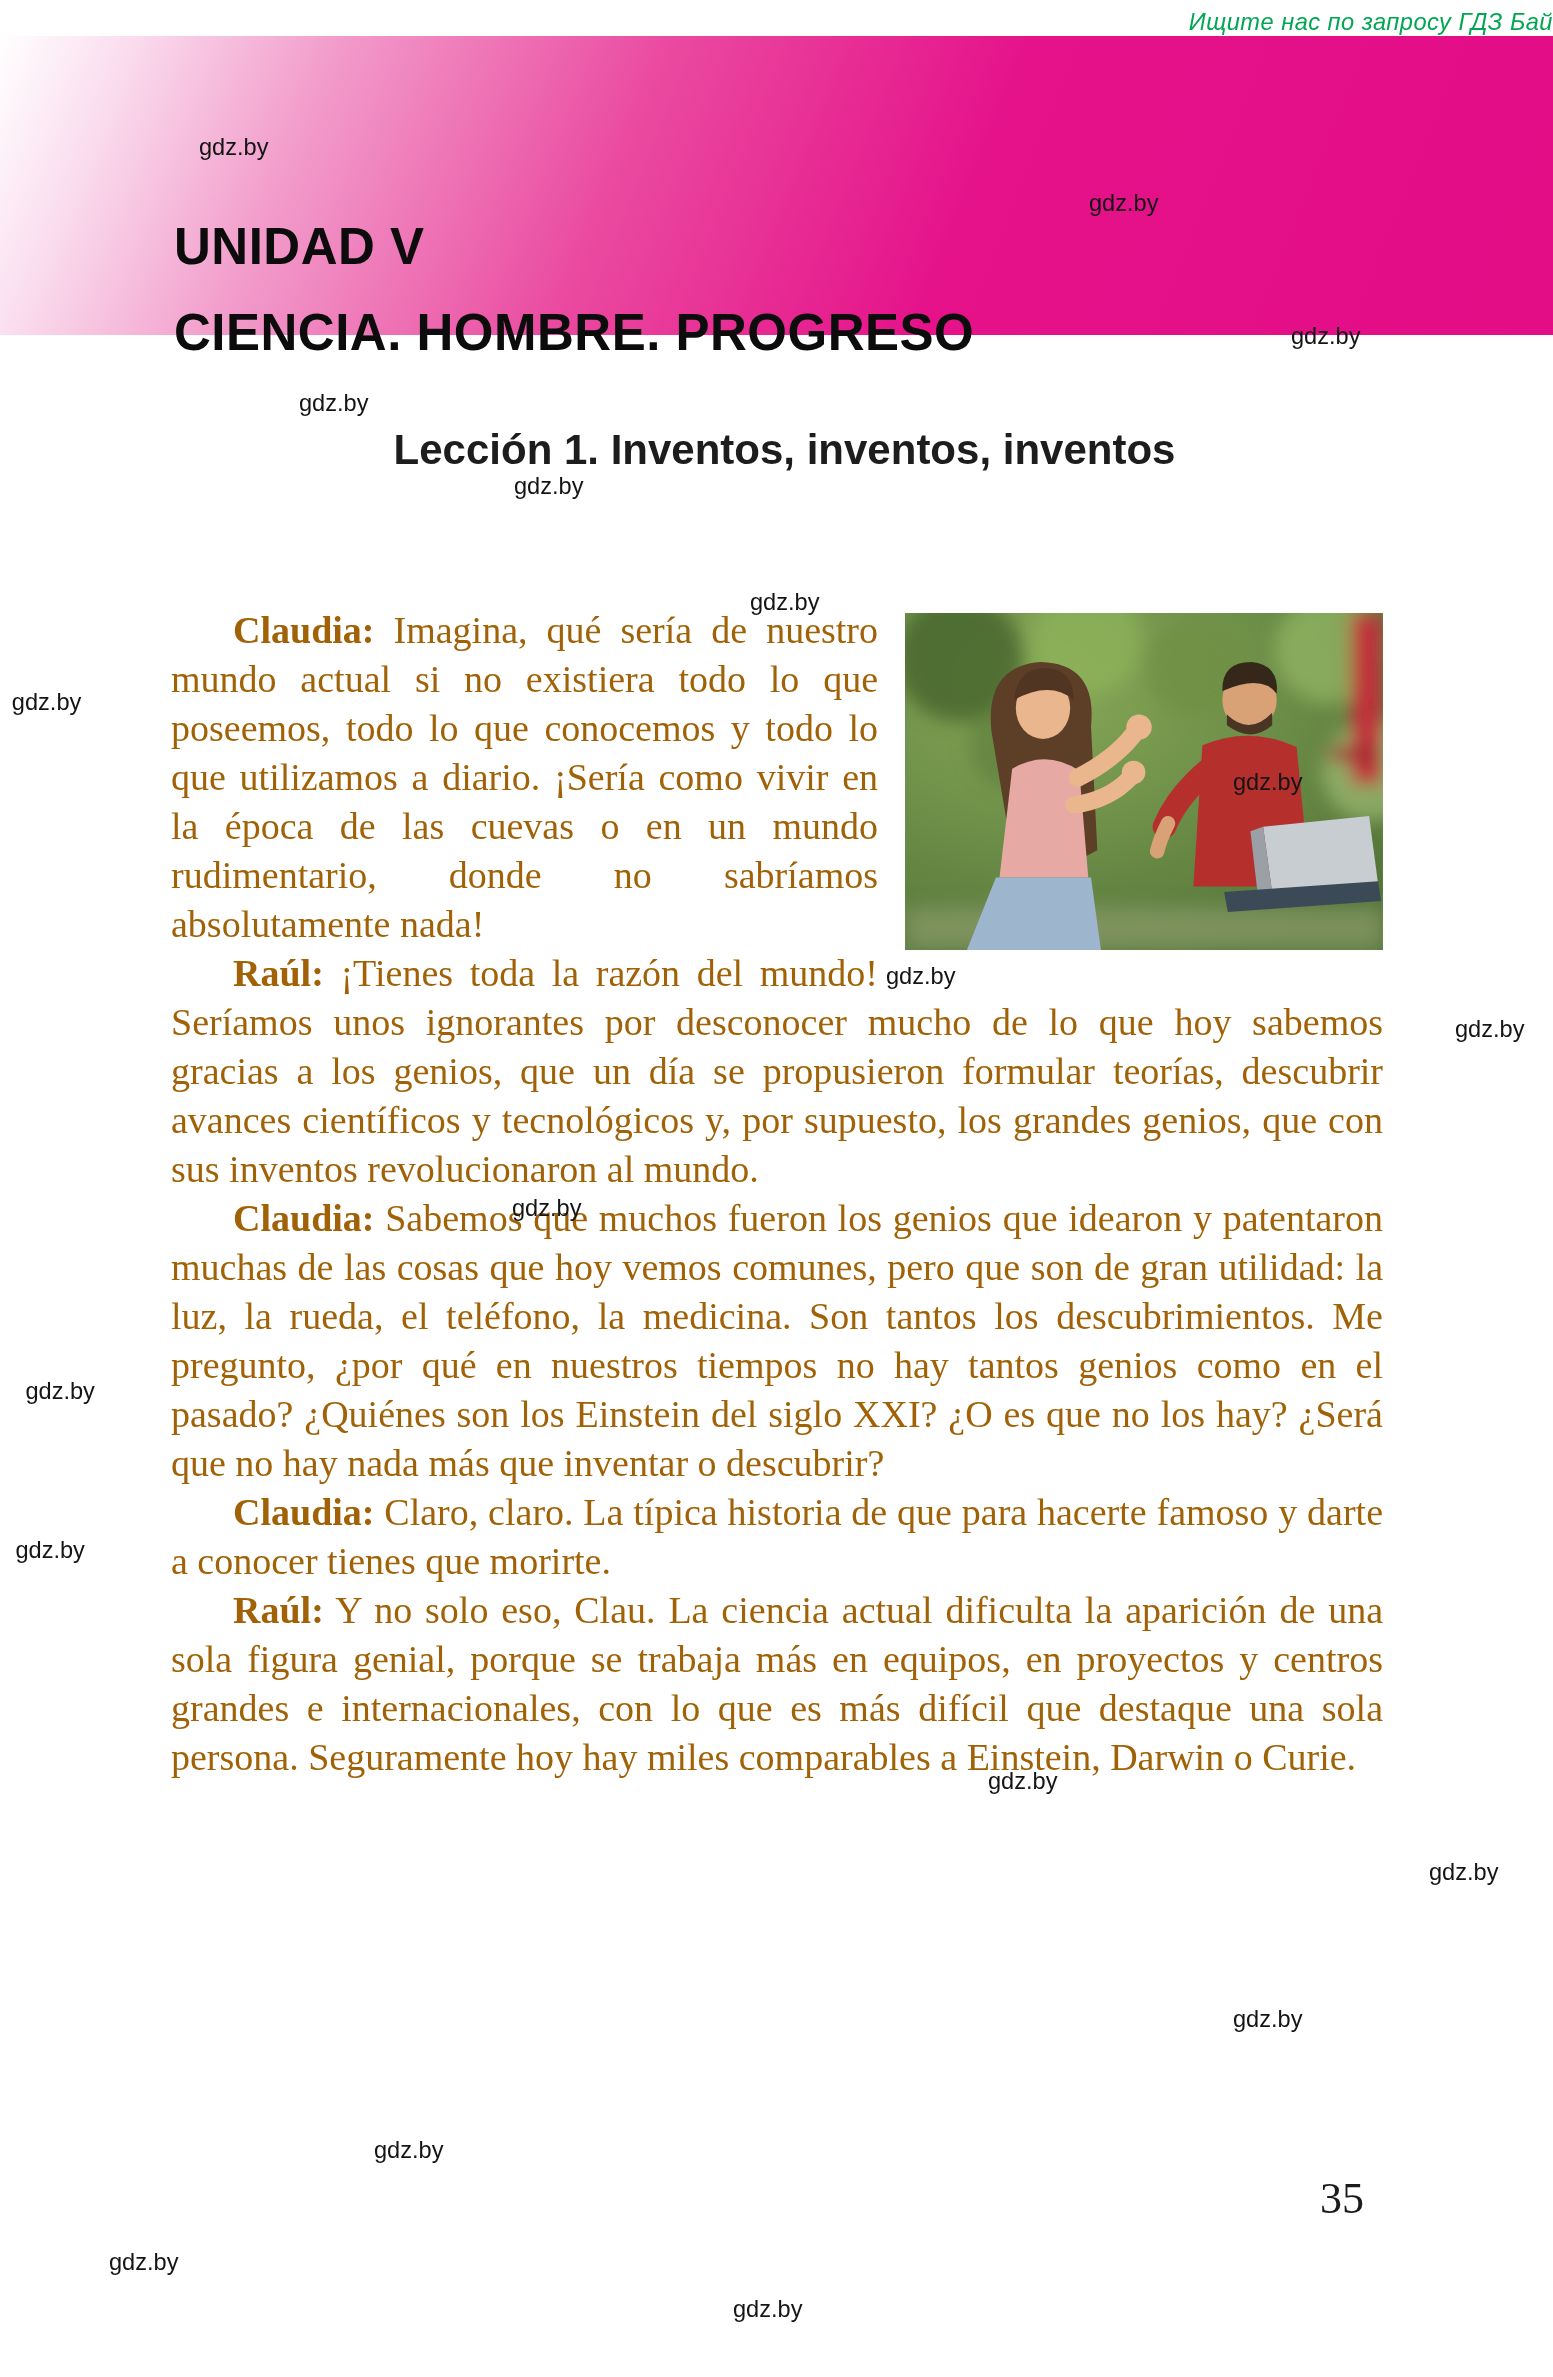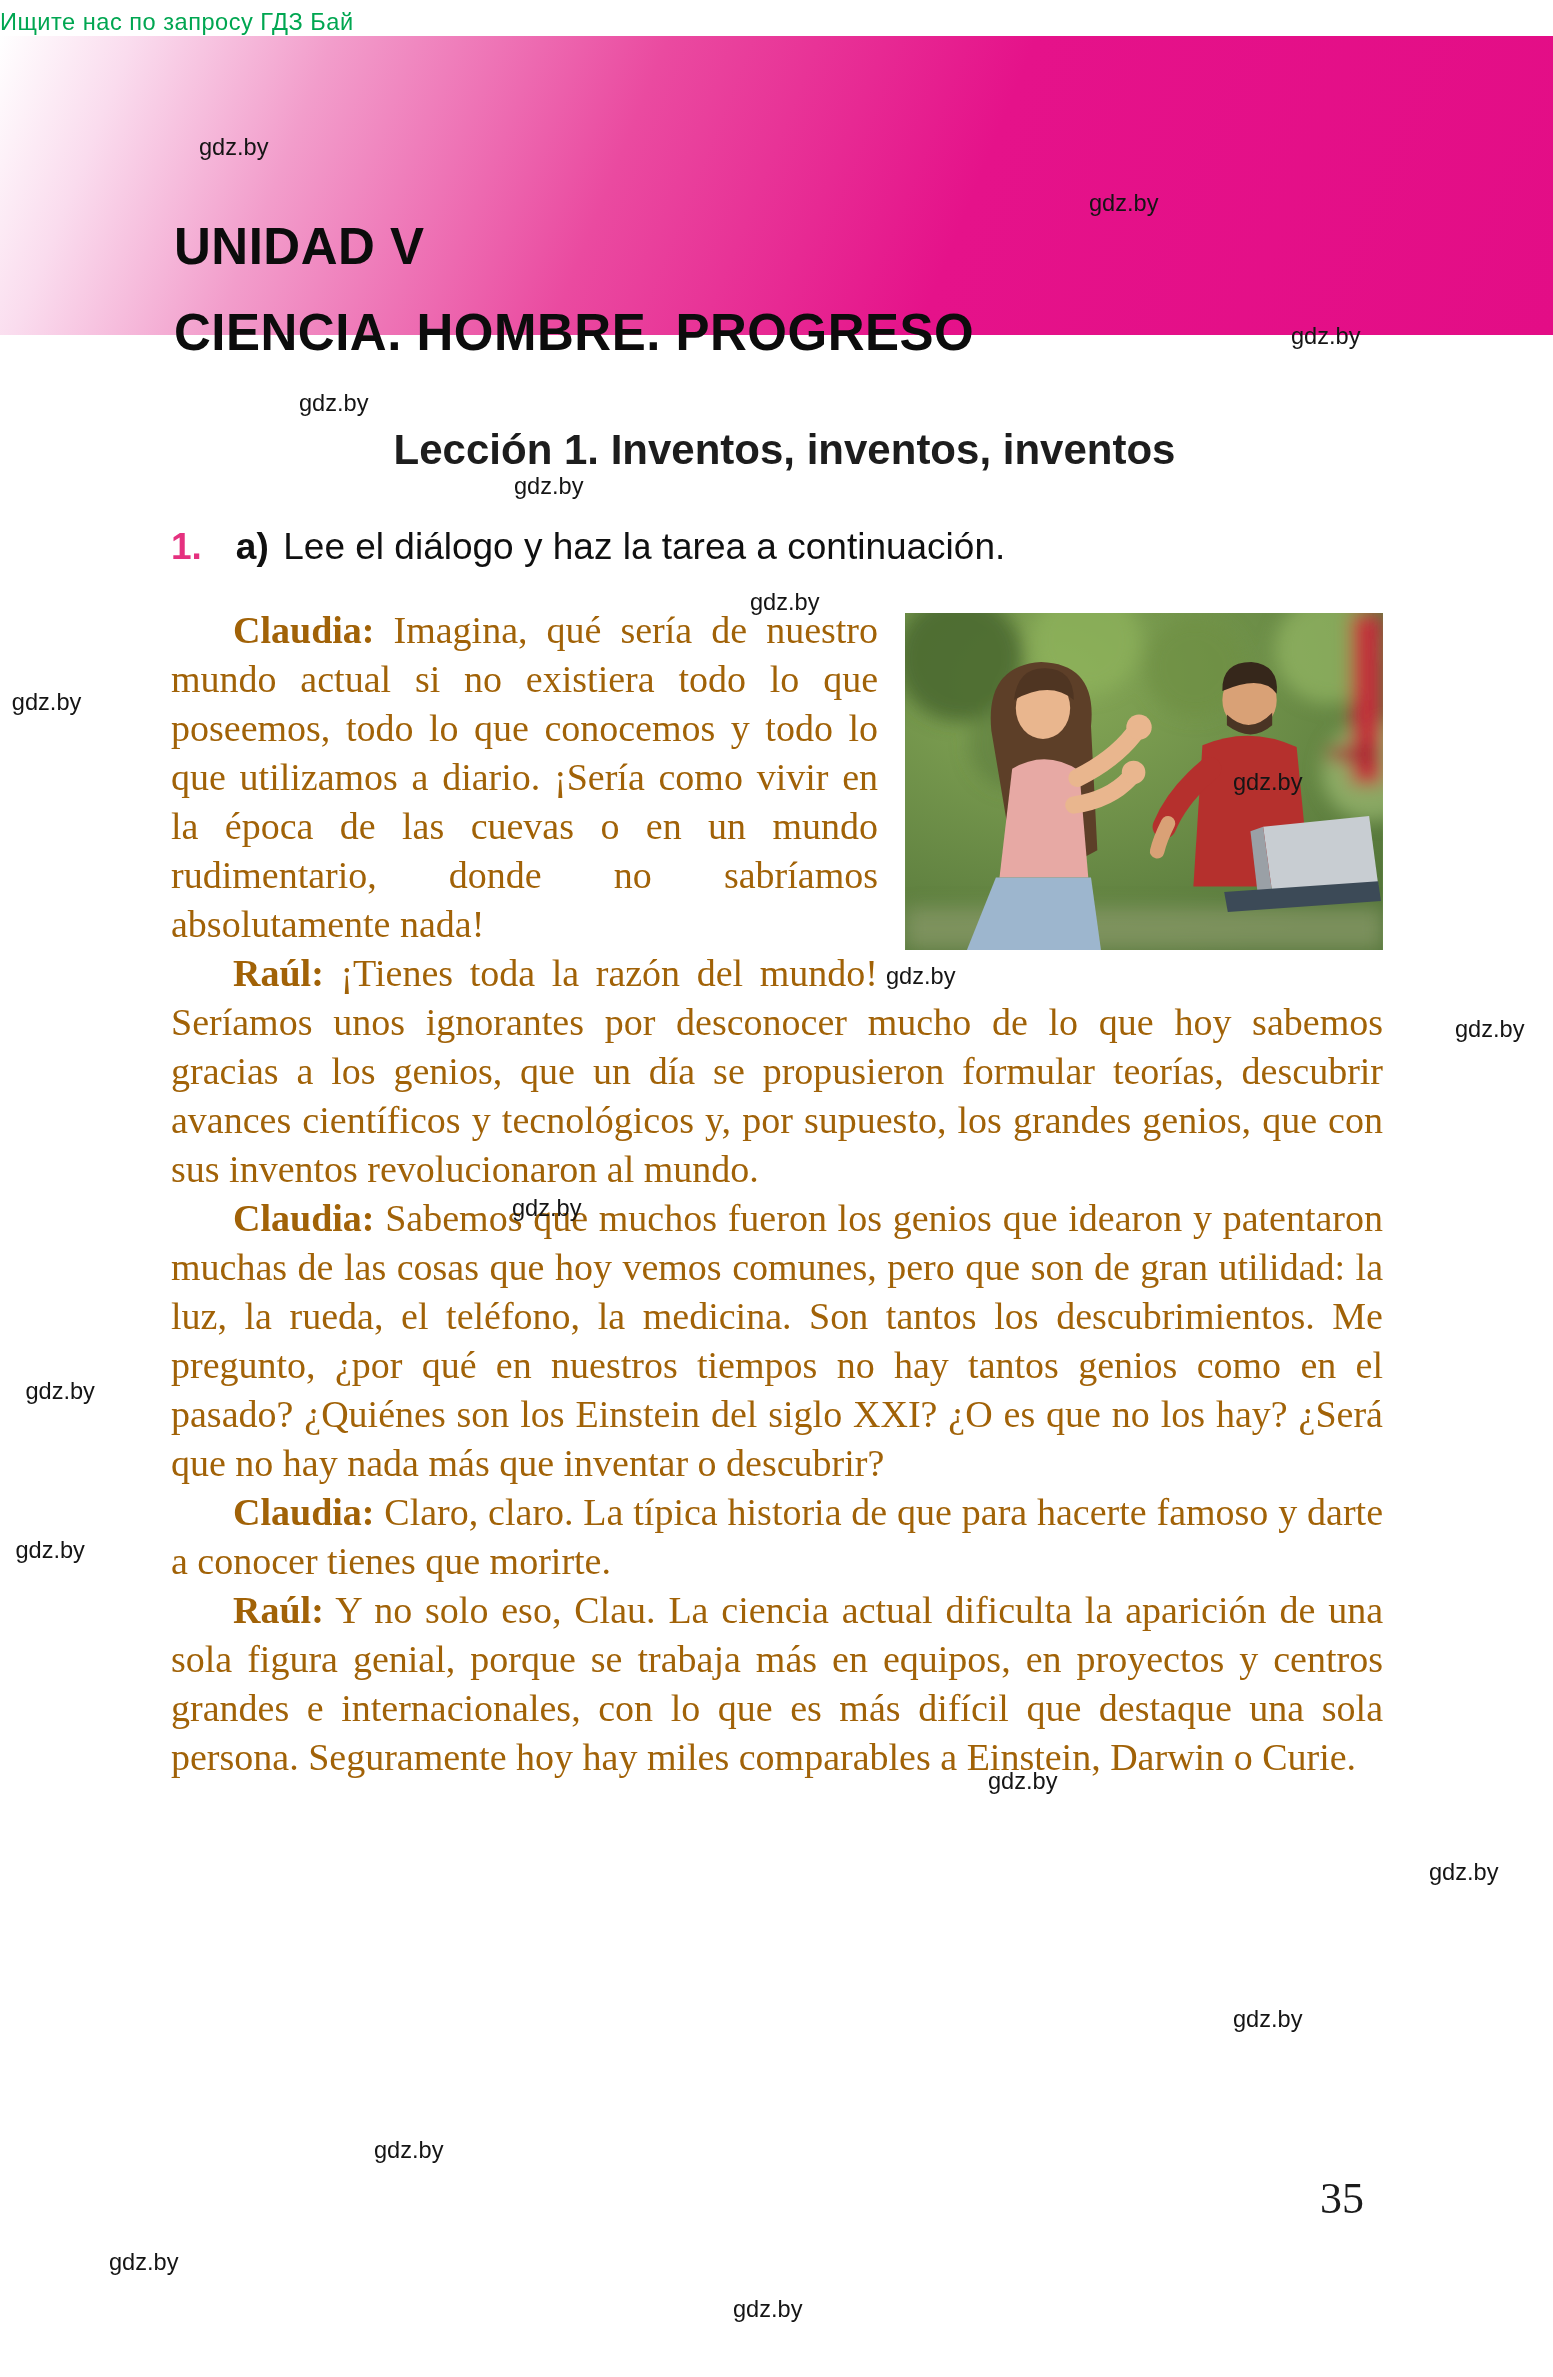--- a/index.html
+++ b/index.html
@@ -6,21 +6,21 @@
   html,body { background:#ffffff; }
   body {
     width:1553px; height:2377px; position:relative; overflow:hidden;
     font-family:"Liberation Sans", sans-serif;
   }
   .page { position:relative; width:1553px; height:2377px; background:#ffffff; }
 
   
   .top-banner {
     position:absolute; top:9px; left:0; width:100%;
-    text-align:left; color:#00a651; font-size:23.6px; letter-spacing:0.5px;
+    text-align:right; color:#00a651; font-size:23.6px; letter-spacing:0.5px;font-style:italic;
   }
 
   
   .unit-header {
     position:absolute; top:36px; left:0; width:1553px; height:299px;
     background:linear-gradient(112deg,#ffffff 0%,#fadcee 8%,#f29dcb 20%,#ea4aa0 40%,#e5128a 62%,#e30d86 100%);
   }
   .unit-titles { position:absolute; left:174px; top:156px; }
   .unit-title-line {
     font-size:51px; font-weight:bold; color:#0c0c0c; line-height:62px;
@@ -85,23 +85,20 @@
 
   <header class="unit-header">
     <div class="unit-titles">
       <div class="unit-title-line">UNIDAD V</div>
       <div class="unit-title-line">CIENCIA. HOMBRE. PROGRESO</div>
     </div>
   </header>
 
   <h2 class="lesson-title">Lección 1. Inventos, inventos, inventos</h2>
 
-  <div class="exercise-line">
-    <span class="ex-num">1.</span><span class="ex-letter">a)</span><span class="ex-text">Lee el diálogo y haz la tarea a continuación.</span>
-  </div>
 
   <div class="dialogue">
     <div class="photo-float">
       <svg viewBox="0 0 527 372" width="478" height="337">
         <defs>
           <filter id="blur1" x="-20%" y="-20%" width="140%" height="140%">
               <feGaussianBlur stdDeviation="10"></feGaussianBlur>
             </filter>
           <radialGradient id="bg1" cx="30%" cy="20%" r="90%">
             <stop offset="0%" stop-color="#87a957"></stop>

